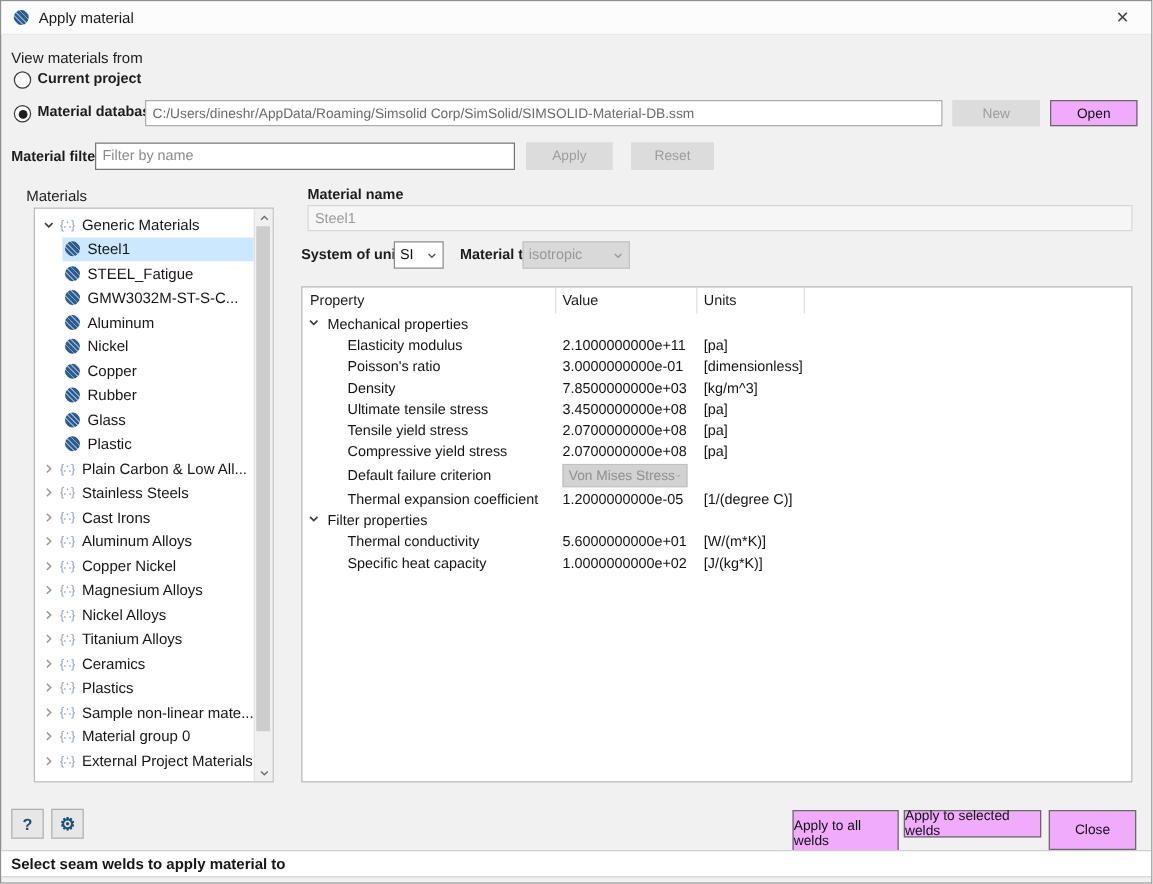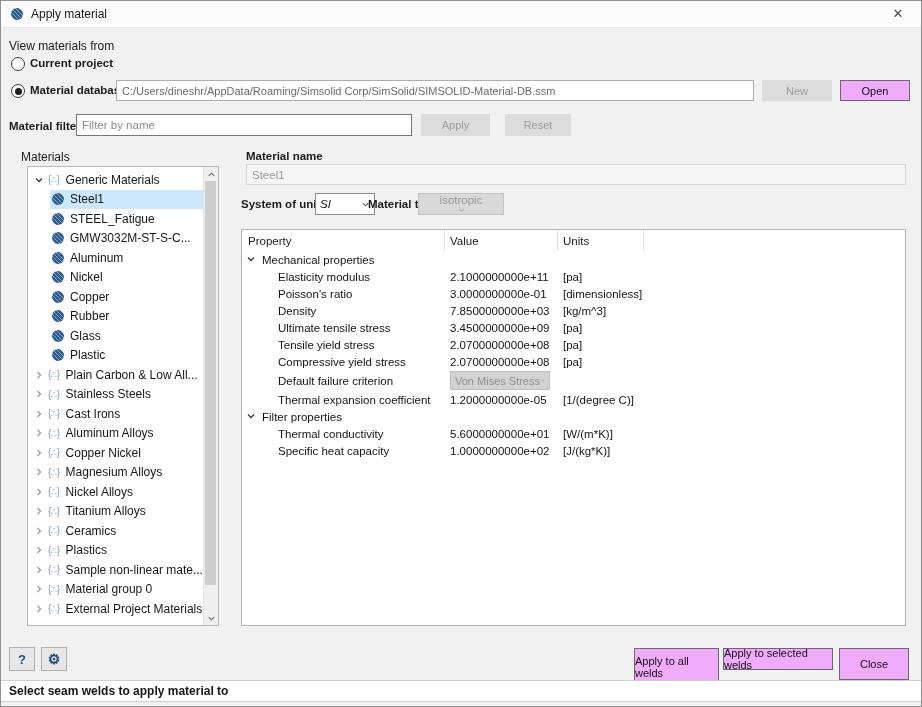--- a/index.html
+++ b/index.html
@@ -22,21 +22,21 @@
   .input{position:absolute;border:1px solid #767676;background:#fff;box-sizing:border-box;font-size:11.5px;
     font-family:"Liberation Sans",sans-serif;padding:0 5px;color:#1a1a1a;}
   .input::placeholder{color:#8a8a8a;}
   .btn{position:absolute;box-sizing:border-box;background:#f0abfc;border:1px solid #696969;font-size:11px;
     color:#111;display:flex;align-items:center;justify-content:center;cursor:default;font-family:"Liberation Sans",sans-serif;}
   .btn.disabled{background:#dcdcdc;border:1px solid #dcdcdc;color:#9d9d9d;}
   .tool-btn{position:absolute;width:26px;height:24px;box-sizing:border-box;background:#e7e7e7;border:1px solid #b0b0b0;
     display:flex;align-items:center;justify-content:center;color:#1f4e79;font-weight:bold;font-size:13px;}
   .combo{position:absolute;box-sizing:border-box;border:1px solid #8a8a8a;background:#fff;font-size:11.5px;color:#111;
     display:flex;align-items:center;padding:0 4px;justify-content:space-between;}
-  .combo.disabled{background:#d9d9d9;border-color:#c3c3c3;color:#979797;flex-direction:column;}
+  .combo.disabled{background:#d9d9d9;border-color:#c3c3c3;color:#979797;}
   
   .tree{position:absolute;left:26px;top:165px;width:192px;height:460px;background:#fff;border:1px solid #b9b9b9;box-sizing:border-box;overflow:hidden;}
   .tree-rows{position:absolute;left:0;top:3px;right:15px;}
   .trow{display:flex;align-items:center;height:19.5px;font-size:12px;color:#161616;white-space:nowrap;}
   .trow .chev{width:14px;flex:0 0 14px;display:flex;justify-content:center;margin-left:4px;}
   .trow.child .indent{width:18px;flex:0 0 18px;margin-left:4px;}
   .trow .hl{display:flex;align-items:center;flex:1 1 auto;height:100%;gap:6px;padding-left:2px;overflow:hidden;}
   .trow.sel .hl{background:#cce8ff;}
   .grp-ico{color:#8aa0bb;font-size:10px;letter-spacing:-0.5px;flex:0 0 auto;}
   .scrollbar{position:absolute;top:0;right:0;width:15px;height:100%;background:#f0f0f0;border-left:1px solid #e3e3e3;box-sizing:border-box;}
@@ -322,21 +322,21 @@
             <polyline points="2,3.5 5,6.5 8,3.5" fill="none" stroke="#6a6a6a" stroke-width="1.2"></polyline>
           </svg>
       </div>
     </div>
   </div>
 
   <div class="lbl b" style="left:245px;top:149px;">Material name</div>
   <div class="field disabled" style="left:245px;top:163px;width:660px;height:21px;">Steel1</div>
 
   <div class="lbl b" style="left:240px;top:197px;">System of units</div>
-  <div class="combo" style="left:314px;top:192px;width:60px;height:22px;font-style:italic;">
+  <div class="combo" style="left:314px;top:192px;width:40px;height:22px;">
     <span>SI</span>
     <svg width="9" height="9" viewBox="0 0 10 10">
         <polyline points="2,3.5 5,6.5 8,3.5" fill="none" stroke="#555" stroke-width="1.2"></polyline>
       </svg>
   </div>
 
   <div class="lbl b" style="left:367px;top:197px;">Material type</div>
   <div class="combo disabled" style="left:417px;top:192px;width:86px;height:22px;">
     <span>isotropic</span>
     <svg width="9" height="9" viewBox="0 0 10 10">
@@ -384,21 +384,21 @@
             <span>Density</span>
           </div>
           <div class="c2"><span>7.8500000000e+03</span></div>
           <div class="c3"><span>[kg/m^3]</span></div>
           <div></div>
         </div>
         <div class="prow item">
           <div class="c1">
             <span>Ultimate tensile stress</span>
           </div>
-          <div class="c2"><span>3.4500000000e+09</span></div>
+          <div class="c2"><span>3.4500000000e+08</span></div>
           <div class="c3"><span>[pa]</span></div>
           <div></div>
         </div>
         <div class="prow item">
           <div class="c1">
             <span>Tensile yield stress</span>
           </div>
           <div class="c2"><span>2.0700000000e+08</span></div>
           <div class="c3"><span>[pa]</span></div>
           <div></div>

